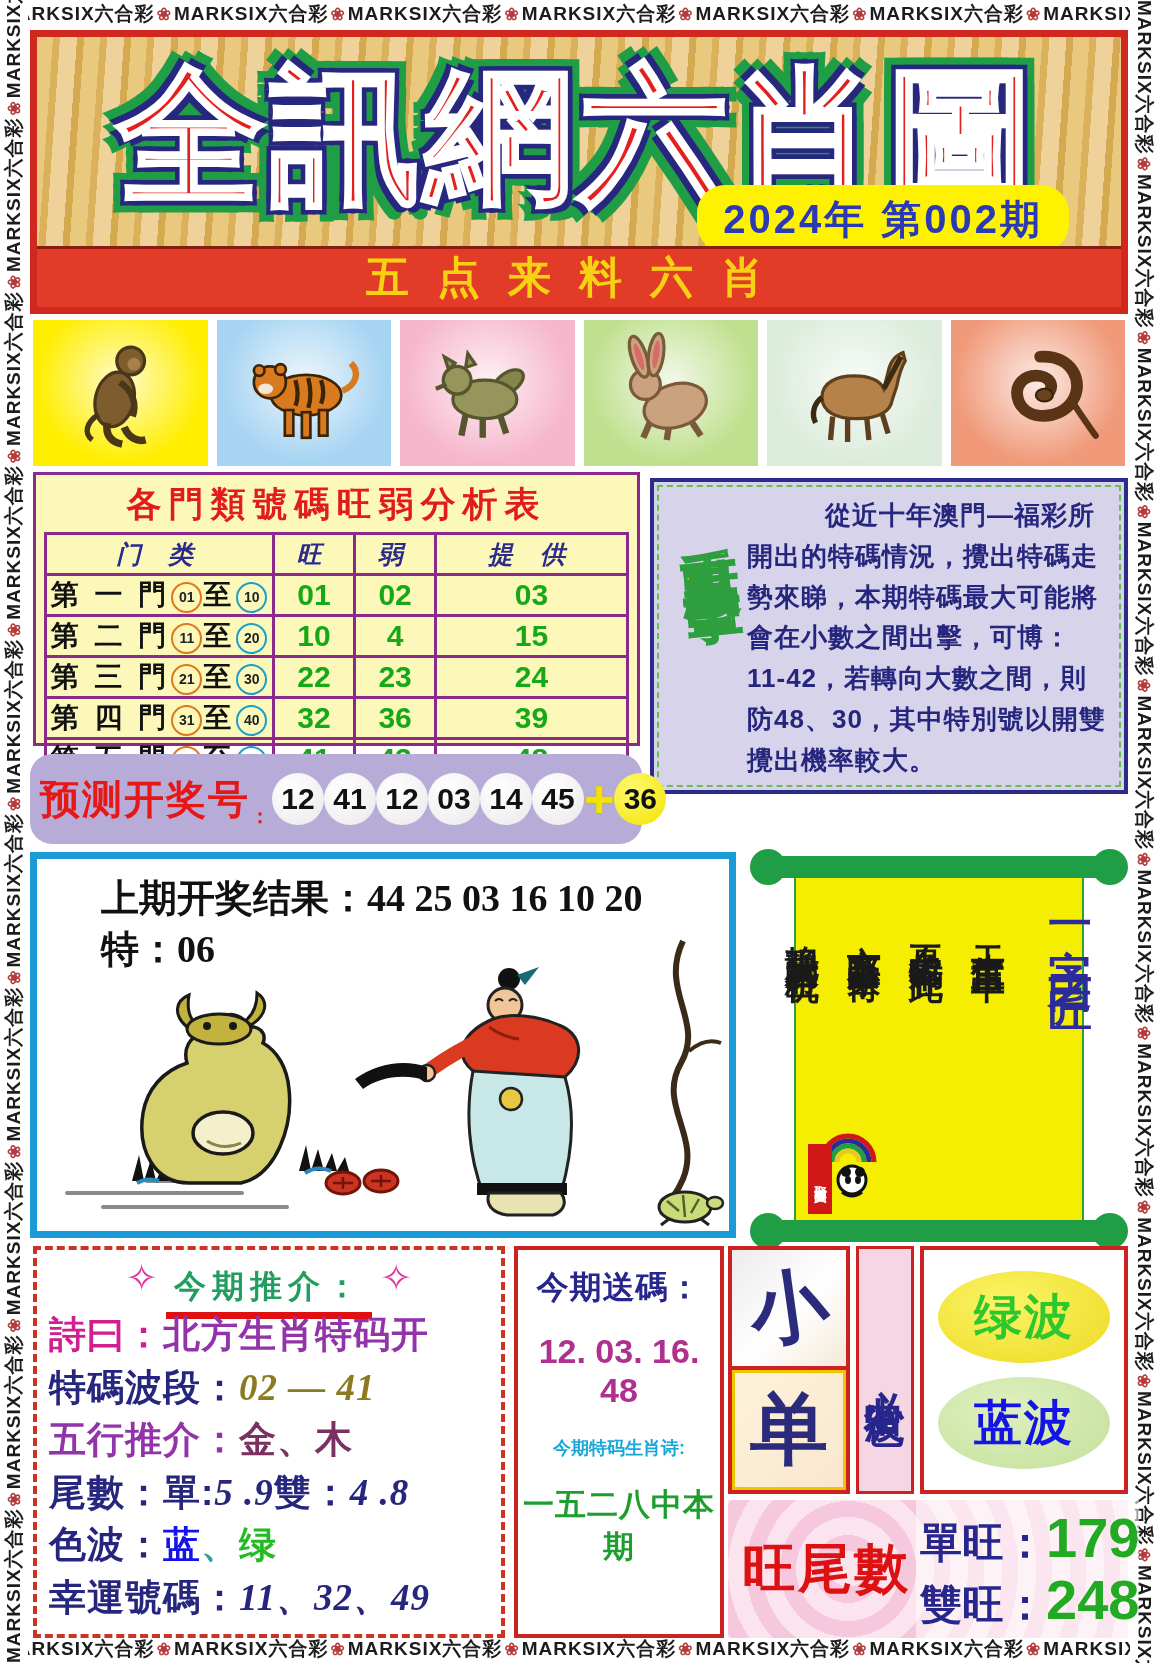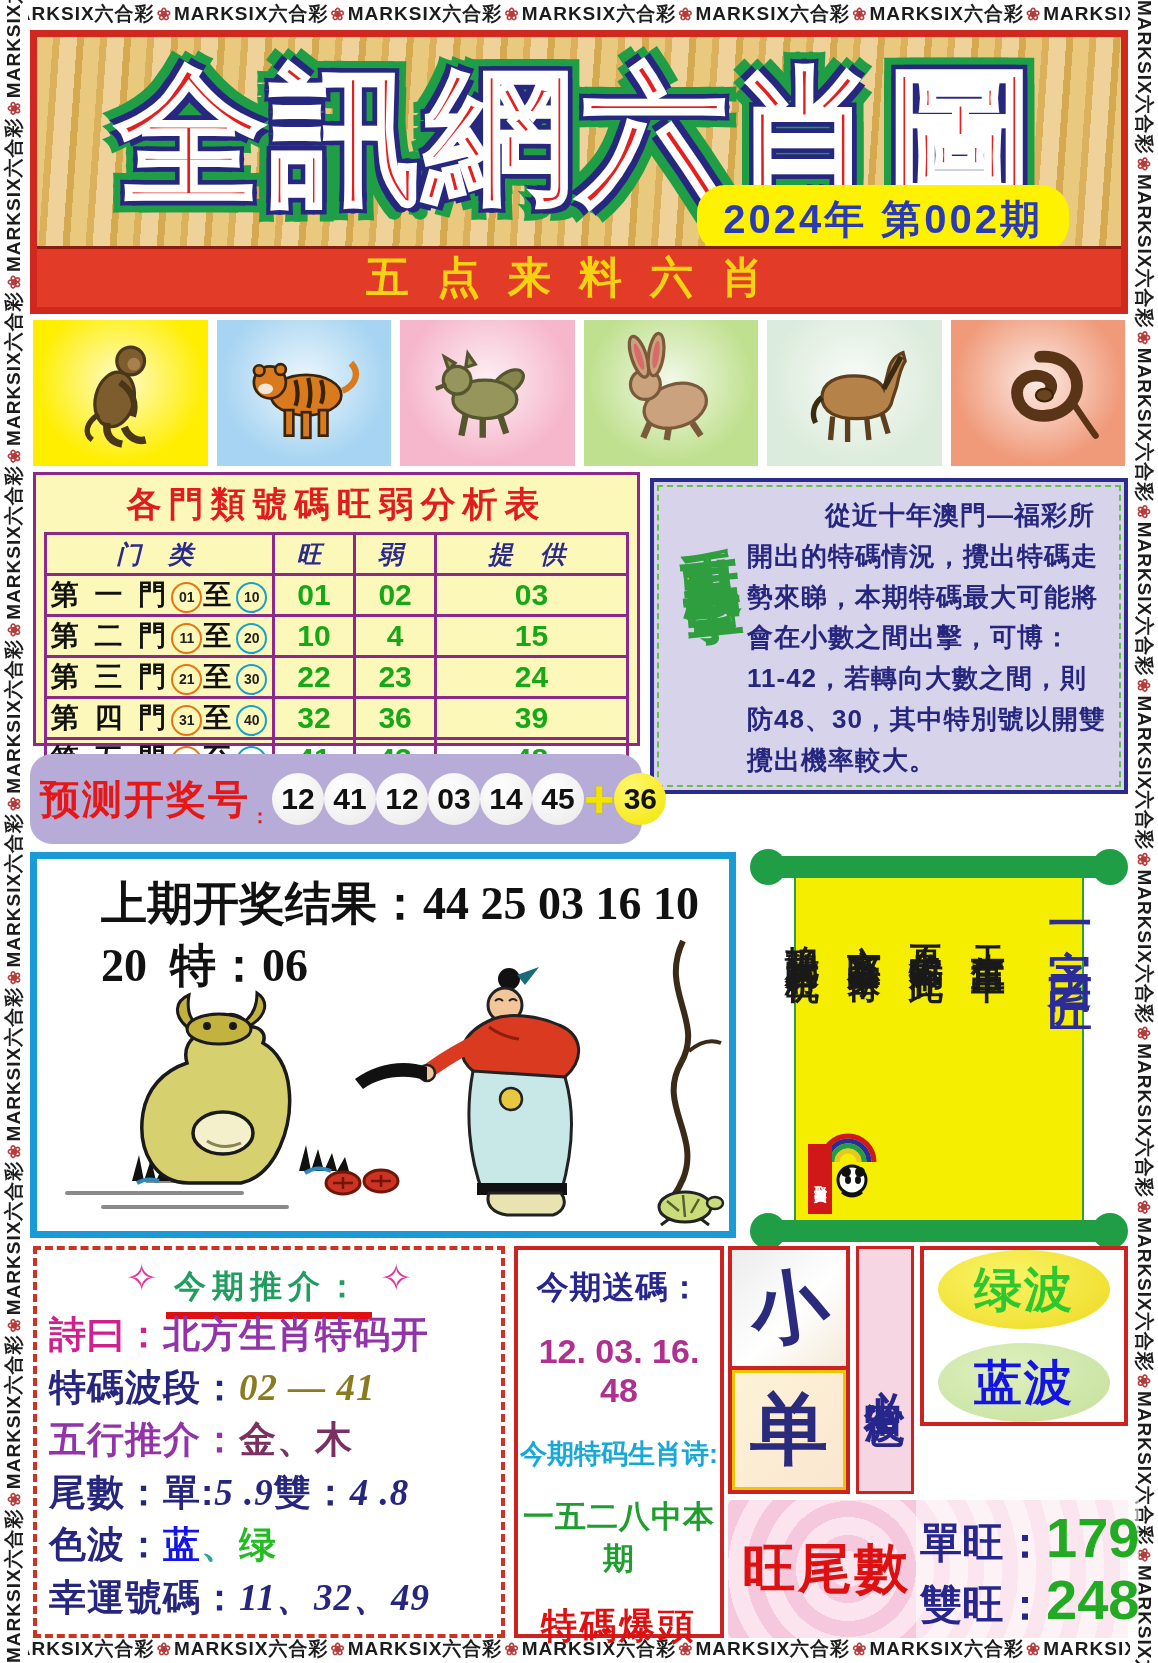--- a/index.html
+++ b/index.html
@@ -57,21 +57,21 @@
   .pred-label{color:#e61717;font-weight:bold;font-size:40px;letter-spacing:2px;white-space:nowrap;}
   .pred-colon{color:#e61717;font-weight:bold;font-size:20px;align-self:flex-end;margin:0 2px 14px 0;}
   .balls{display:flex;align-items:center;gap:0;}
   .ball{width:52px;height:52px;border-radius:50%;background:radial-gradient(circle at 35% 30%,#ffffff,#e9e9e9);
         color:#111;font-weight:bold;font-size:30px;display:flex;align-items:center;justify-content:center;}
   .ball.special{background:radial-gradient(circle at 35% 30%,#fff870,#f2e400);}
   .plus{color:#f2e400;font-weight:bold;font-size:52px;line-height:52px;text-shadow:0 0 2px #c8b400;}
   
   .results-box{position:absolute;left:30px;top:852px;width:706px;height:386px;box-sizing:border-box;
         background:#ffffff;border:7px solid #1a9ad6;}
-  .results-line{margin:14px 0 0 64px;font-family:"Liberation Serif",serif;font-weight:bold;font-size:46px;color:#111;}
+  .results-line{margin:14px 0 0 64px;font-family:"Liberation Serif",serif;font-weight:bold;font-size:38px;color:#111;}
   .illu{position:absolute;left:0;bottom:0;width:692px;height:300px;}
   
   .scroll-box{position:absolute;left:750px;top:852px;width:378px;height:390px;}
   .roller{position:absolute;left:12px;right:12px;height:22px;background:#1f9e46;border-radius:11px;}
   .roller.top{top:4px;} .roller.bottom{bottom:0;}
   .roller::before,.roller::after{content:"";position:absolute;top:-7px;width:36px;height:36px;border-radius:50%;background:#1f9e46;}
   .roller::before{left:-12px;} .roller::after{right:-12px;}
   .scroll-body{position:absolute;left:44px;right:44px;top:16px;bottom:12px;background:#f6ee00;border:2px solid #2f9e3f;}
   .scroll-cols{position:absolute;inset:0;display:flex;flex-direction:row-reverse;justify-content:center;
         gap:16px;padding:48px 16px 20px 16px;box-sizing:border-box;}
@@ -91,33 +91,33 @@
         padding:0 8px 8px 8px;}
   .promo-line{font-weight:bold;font-size:37px;line-height:1.42;white-space:nowrap;letter-spacing:1px;}
   .c-mag{color:#d02090;} .c-pur{color:#9333aa;} .c-navy{color:#26267e;} .c-maroon{color:#7a3060;}
   .c-blue{color:#1414e6;} .c-green{color:#22bb22;} .c-teal{color:#2aa0a0;}
   .it-serif{font-family:"Liberation Serif",serif;font-style:italic;font-weight:bold;}
   .ol-num{color:#8a7a20;}
   .song-box{position:absolute;left:514px;top:1246px;width:210px;height:392px;box-sizing:border-box;background:#fff;
         border:4px solid #cc2222;text-align:center;}
   .song-title{color:#26268c;font-weight:bold;font-size:32px;margin-top:16px;letter-spacing:1px;}
   .song-nums{color:#b03090;font-weight:bold;font-size:34px;margin-top:22px;}
-  .song-poem-label{color:#18a8d8;font-weight:bold;font-size:27px;margin-top:26px;}
+  .song-poem-label{color:#18a8d8;font-weight:bold;font-size:18px;margin-top:26px;}
   .song-poem{color:#1f9e2f;font-weight:bold;font-size:31px;margin-top:24px;letter-spacing:1px;}
   .song-burst{color:#dd1111;font-weight:bold;font-size:36px;margin-top:22px;letter-spacing:3px;}
   .xiaodan{position:absolute;left:728px;top:1246px;width:122px;height:248px;box-sizing:border-box;border:4px solid #cc2222;background:#fff;}
   .xd-cell{height:50%;display:flex;align-items:center;justify-content:center;box-sizing:border-box;
         font-weight:bold;font-size:78px;color:#2b2b7e;}
   .xd-top{background:linear-gradient(135deg,#ececec,#ffffff 55%,#f3ead9);border-bottom:4px solid #cc2222;}
   .xd-top span{transform:rotate(-8deg);display:block;}
   .xd-bottom{background:linear-gradient(135deg,#fdf3d8,#fae6cf);box-shadow:inset 0 0 0 3px #f0c400;}
   .bizhong{position:absolute;left:856px;top:1246px;width:58px;height:248px;box-sizing:border-box;background:#f7d6e3;
         border:3px solid #cc2222;display:flex;align-items:center;justify-content:center;}
   .bizhong span{writing-mode:vertical-rl;text-orientation:upright;color:#26268c;font-weight:bold;font-size:40px;letter-spacing:6px;}
-  .waves{position:absolute;left:920px;top:1246px;width:208px;height:180px;box-sizing:border-box;background:#fff;
+  .waves{position:absolute;left:920px;top:1246px;width:208px;height:248px;box-sizing:border-box;background:#fff;
         border:4px solid #cc2222;display:flex;flex-direction:column;align-items:center;justify-content:center;gap:14px;}
   .oval{width:172px;height:92px;border-radius:50%;display:flex;align-items:center;justify-content:center;
         font-weight:bold;font-size:48px;letter-spacing:2px;}
   .oval.green{background:radial-gradient(ellipse at 40% 35%,#faf468,#eed920);color:#2ec82e;}
   .oval.blue{background:radial-gradient(ellipse at 40% 35%,#dff0c0,#c4e09a);color:#1414e6;}
   .wangtail{position:absolute;left:728px;top:1500px;width:400px;height:138px;display:flex;align-items:center;
         background:repeating-radial-gradient(circle at 30% 50%,#fbe4ee 0 18px,#f5c8dd 18px 34px);}
   .wt-label{color:#dd1111;font-weight:bold;font-size:54px;letter-spacing:2px;padding:0 6px 0 14px;white-space:nowrap;}
   .wt-vals{flex:1;background:rgba(255,255,255,.55);align-self:stretch;display:flex;flex-direction:column;
         justify-content:center;padding-left:4px;}
@@ -395,21 +395,20 @@
     <div class="promo-line">
       <span class="c-navy">幸運號碼：</span><span class="it-serif c-navy">11、32、49</span>
     </div>
   </div>
 
   <div class="song-box">
     <div class="song-title">今期送碼：</div>
     <div class="song-nums">12. 03. 16. 48</div>
     <div class="song-poem-label">今期特码生肖诗:</div>
     <div class="song-poem">一五二八中本期</div>
-    <div class="song-burst">特碼爆頭</div>
 
   </div>
 
   <div class="xiaodan">
     <div class="xd-cell xd-top">
         <span>小</span>
       </div>
     <div class="xd-cell xd-bottom">
         <span>单</span>
       </div>

